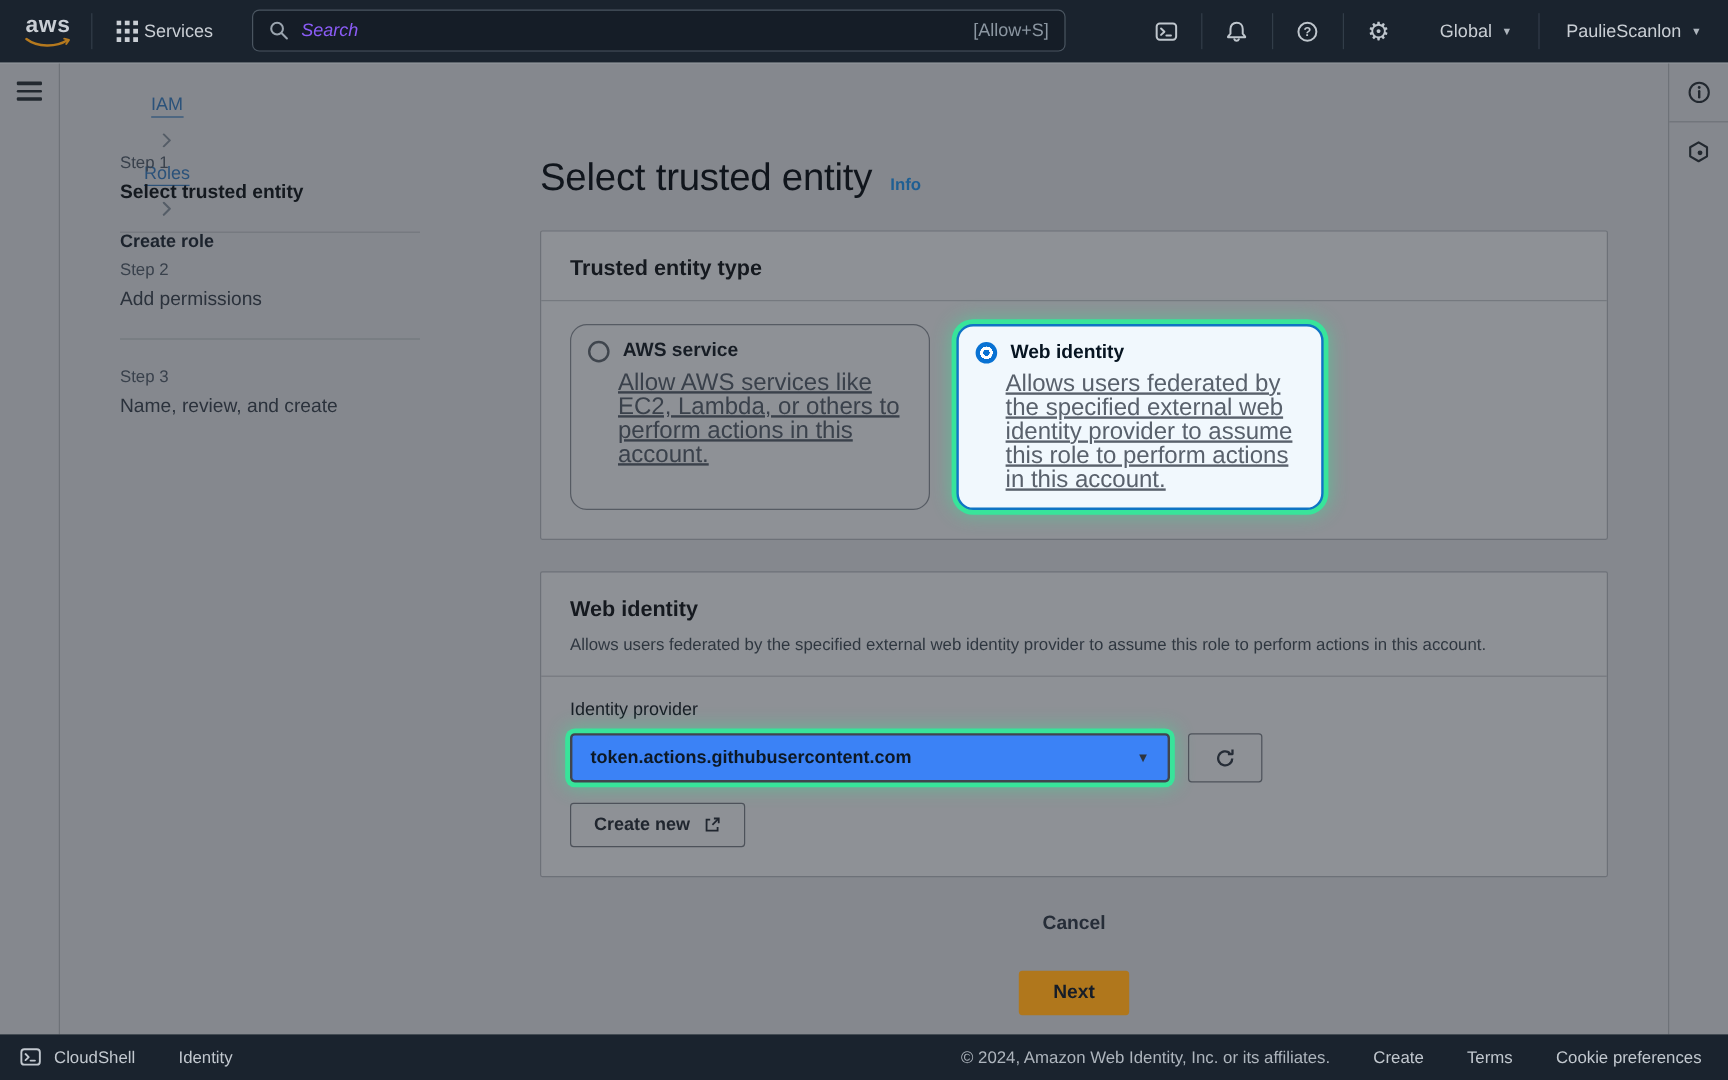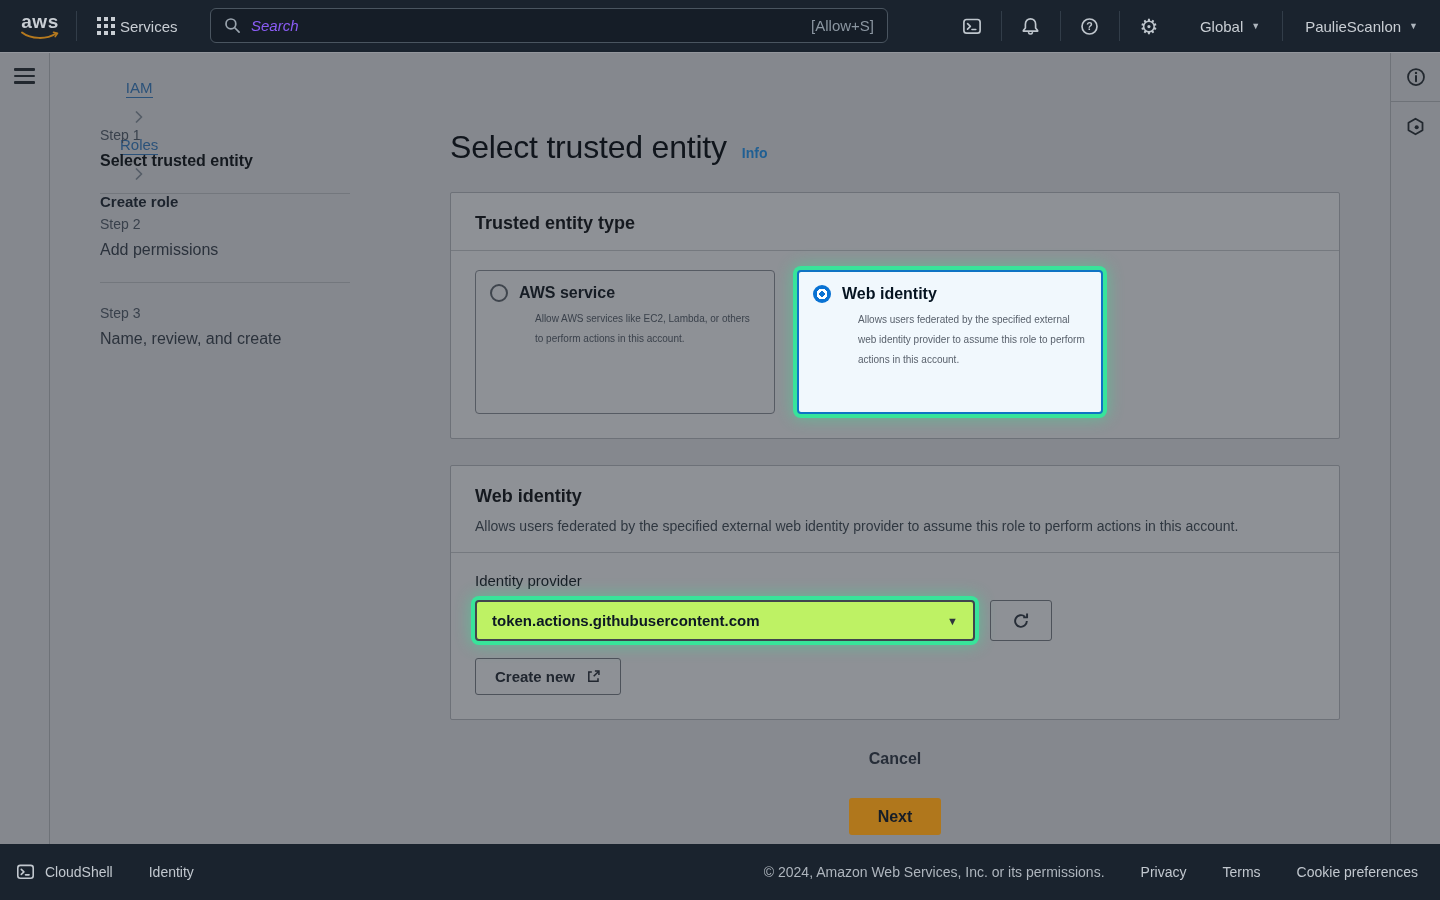--- a/index.html
+++ b/index.html
@@ -61,53 +61,53 @@
   .info-link { font-size:14px; font-weight:bold; color:#1f5f93; margin-left:15px; cursor:pointer; }
 
   .card { background:#8e9196; border:1px solid #6d7178; border-radius:2px; margin-top:26px; }
   .card-header { padding:20px 24px 16px; }
   .card-header h2 { font-size:18px; font-weight:bold; color:#15191f; }
   .card-desc { font-size:14px; color:#2f3740; margin-top:9px; max-width:800px; line-height:20px; }
   .card-divider { height:1px; background:#75797f; }
   .card-body { padding:19px 24px 24px; }
 
   .tiles { display:flex; gap:22px; }
-  .tile { width:300px; min-height:140px; border:1px solid #565b63; border-radius:4px; padding:13px 14px; cursor:pointer; }
+  .tile { width:300px; min-height:140px; border:1px solid #565b63; border-radius:14px; padding:13px 14px; cursor:pointer; }
   .tile.selected {
     width:306px; min-height:144px;
     background:#f1f8fd; border:2px solid #0f74c4;
     box-shadow:0 0 0 4px #38e49a, 0 0 15px 5px rgba(56,228,154,.45);
   }
   .tile-top { display:flex; align-items:center; gap:11px; }
   .radio { width:18px; height:18px; border-radius:50%; flex:0 0 18px; }
   .radio.unchecked { border:2px solid #3f454d; }
   .radio.checked { background:radial-gradient(circle at center, #0972d3 0 2.6px, #ffffff 2.7px 5.2px, #0972d3 5.3px 100%); }
   .tile-title { font-size:16px; font-weight:bold; color:#171d25; }
   .tile.selected .tile-title { color:#061421; }
-  .tile-desc { font-size:10px; line-height:20px; color:#3a414b; margin:7px 0 0 45px; }
+  .tile-desc { font-size:20px; line-height:20px; color:#3a414b; margin:7px 0 0 25px;text-decoration:underline; }
   .tile.selected .tile-desc { color:#59616c; }
 
   .field-label { font-size:15px; color:#171d25; margin-bottom:11px; }
   .provider-row { display:flex; align-items:center; gap:15px; }
   .select {
-    width:500px; height:41px; background:#bef264; border:2px solid #40454e; border-radius:4px;
+    width:500px; height:41px; background:#3b82f6; border:2px solid #40454e; border-radius:4px;
     display:flex; align-items:center; justify-content:space-between; padding:0 15px; cursor:pointer;
     box-shadow:0 0 0 4px #38e49a, 0 0 15px 5px rgba(56,228,154,.45);
   }
   .select-value { font-size:15px; font-weight:bold; color:#0d1824; }
   .select-caret { font-size:11px; color:#2e343d; }
   .icon-btn { width:62px; height:41px; border:1px solid #4d525a; border-radius:3px; display:flex; align-items:center; justify-content:center; color:#262d37; background:transparent; cursor:pointer; }
   .create-new { margin-top:17px; display:inline-flex; align-items:center; gap:11px; height:37px; padding:0 19px; border:1px solid #4d525a; border-radius:3px; font-size:15px; font-weight:bold; color:#20262f; background:transparent; cursor:pointer; }
 
   .actions { display:flex; justify-content:flex-end; align-items:center; gap:30px; margin-top:30px;flex-direction:column; }
   .cancel-btn { font-size:16px; font-weight:bold; color:#262d38; background:none; border:none; cursor:pointer; font-family:inherit; }
   .next-btn { width:92px; height:37px; background:#b0771c; border:none; border-radius:3px; font-size:16px; font-weight:bold; color:#161d28; cursor:pointer; font-family:inherit; }
 
   
-  .footer { position:absolute; left:0; right:0; bottom:0; height:56px; background:#1a232e; display:flex; align-items:center; font-size:14px; color:#c2c8cf; z-index:5; }
+  .footer { position:absolute; left:0; right:0; bottom:0; height:38px; background:#1a232e; display:flex; align-items:center; font-size:14px; color:#c2c8cf; z-index:5; }
   .footer-left { display:flex; align-items:center; gap:36px; margin-left:16px; }
   .cloudshell { display:flex; align-items:center; gap:10px; cursor:pointer; }
   .footer-item { cursor:pointer; }
   .footer-right { margin-left:auto; display:flex; align-items:center; gap:36px; margin-right:22px; }
   .copyright { color:#aeb5bd; }
 </style>
 </head>
 <body>
 
 <header class="topnav">
@@ -315,18 +315,18 @@
       <svg width="19" height="18" viewBox="0 0 18 17">
         <rect x="1.7" y="2.2" width="14.6" height="12.2" rx="2.4" fill="none" stroke="currentColor" stroke-width="1.5"></rect>
         <path d="M5 6 7.5 8.4 5 10.8" fill="none" stroke="currentColor" stroke-width="1.5" stroke-linecap="round" stroke-linejoin="round"></path>
         <path d="M9 11.2h3.4" stroke="currentColor" stroke-width="1.5" stroke-linecap="round"></path>
       </svg>
       <span>CloudShell</span>
     </div>
     <span class="footer-item">Identity</span>
   </div>
   <div class="footer-right">
-    <span class="copyright">© 2024, Amazon Web Services, Inc. or its permissions.</span>
-    <span class="footer-item">Privacy</span>
+    <span class="copyright">© 2024, Amazon Web Identity, Inc. or its affiliates.</span>
+    <span class="footer-item">Create</span>
     <span class="footer-item">Terms</span>
     <span class="footer-item">Cookie preferences</span>
   </div>
 </footer>
 
 </body></html>

